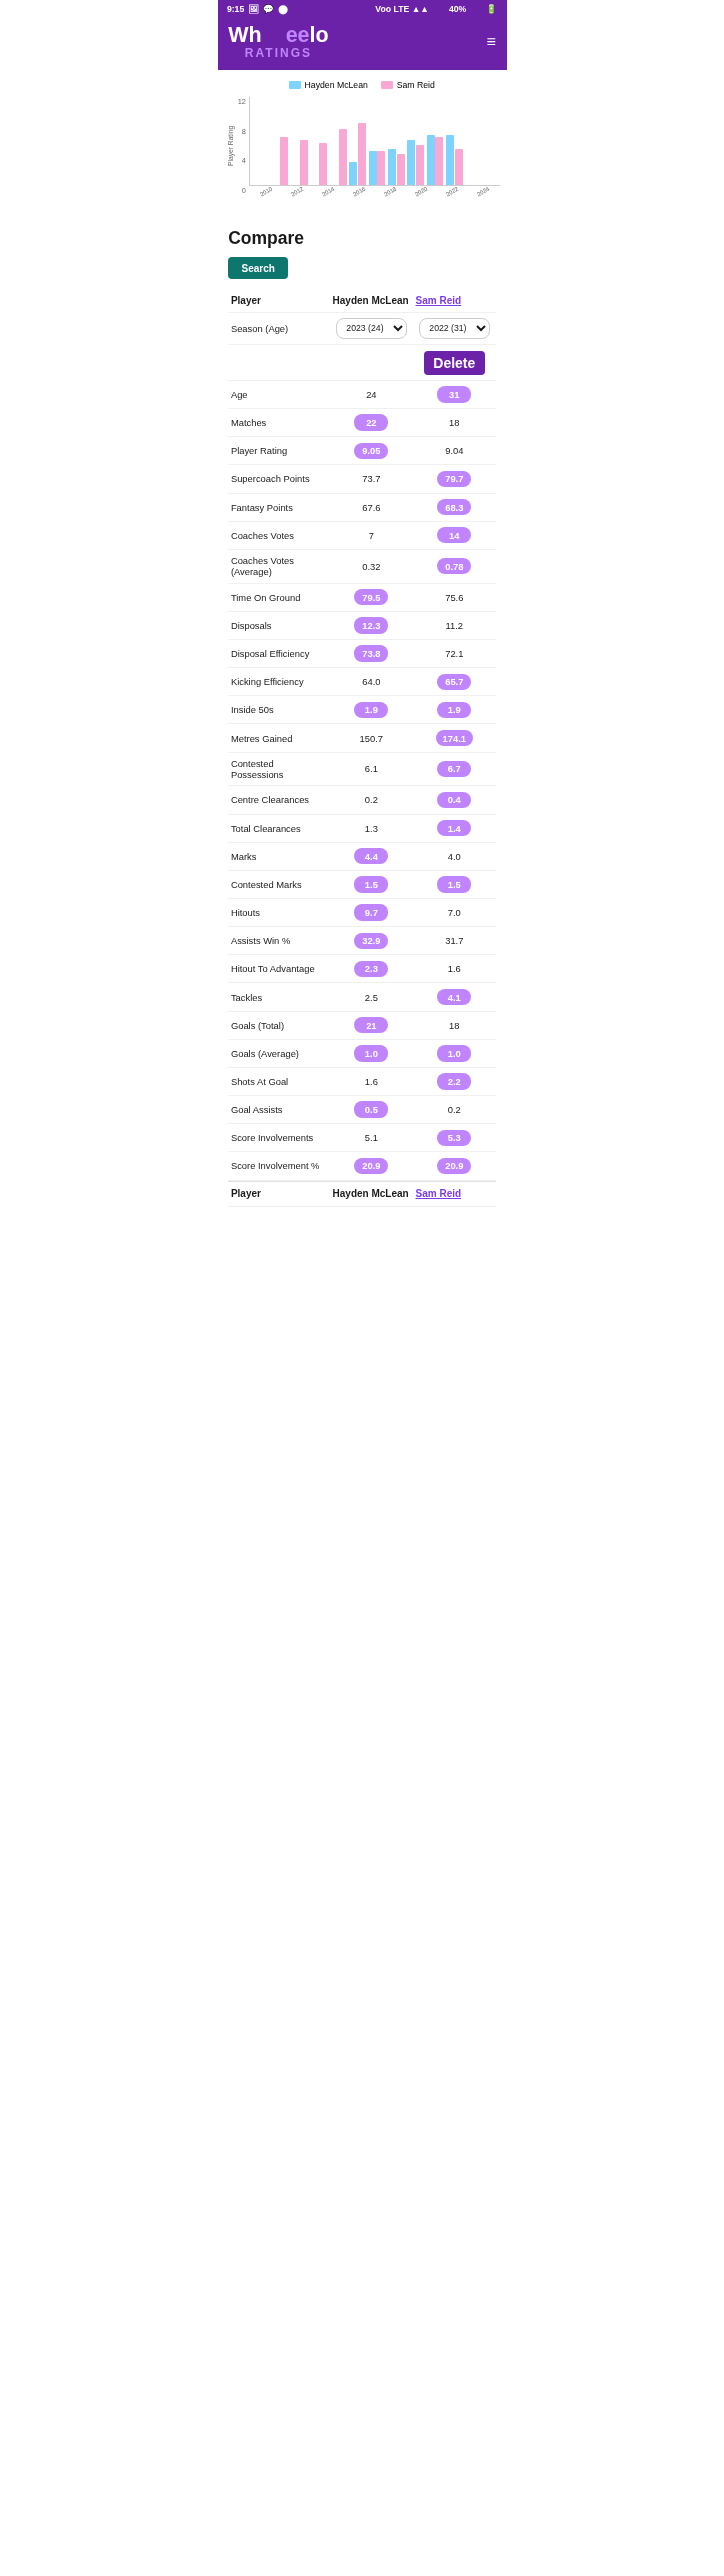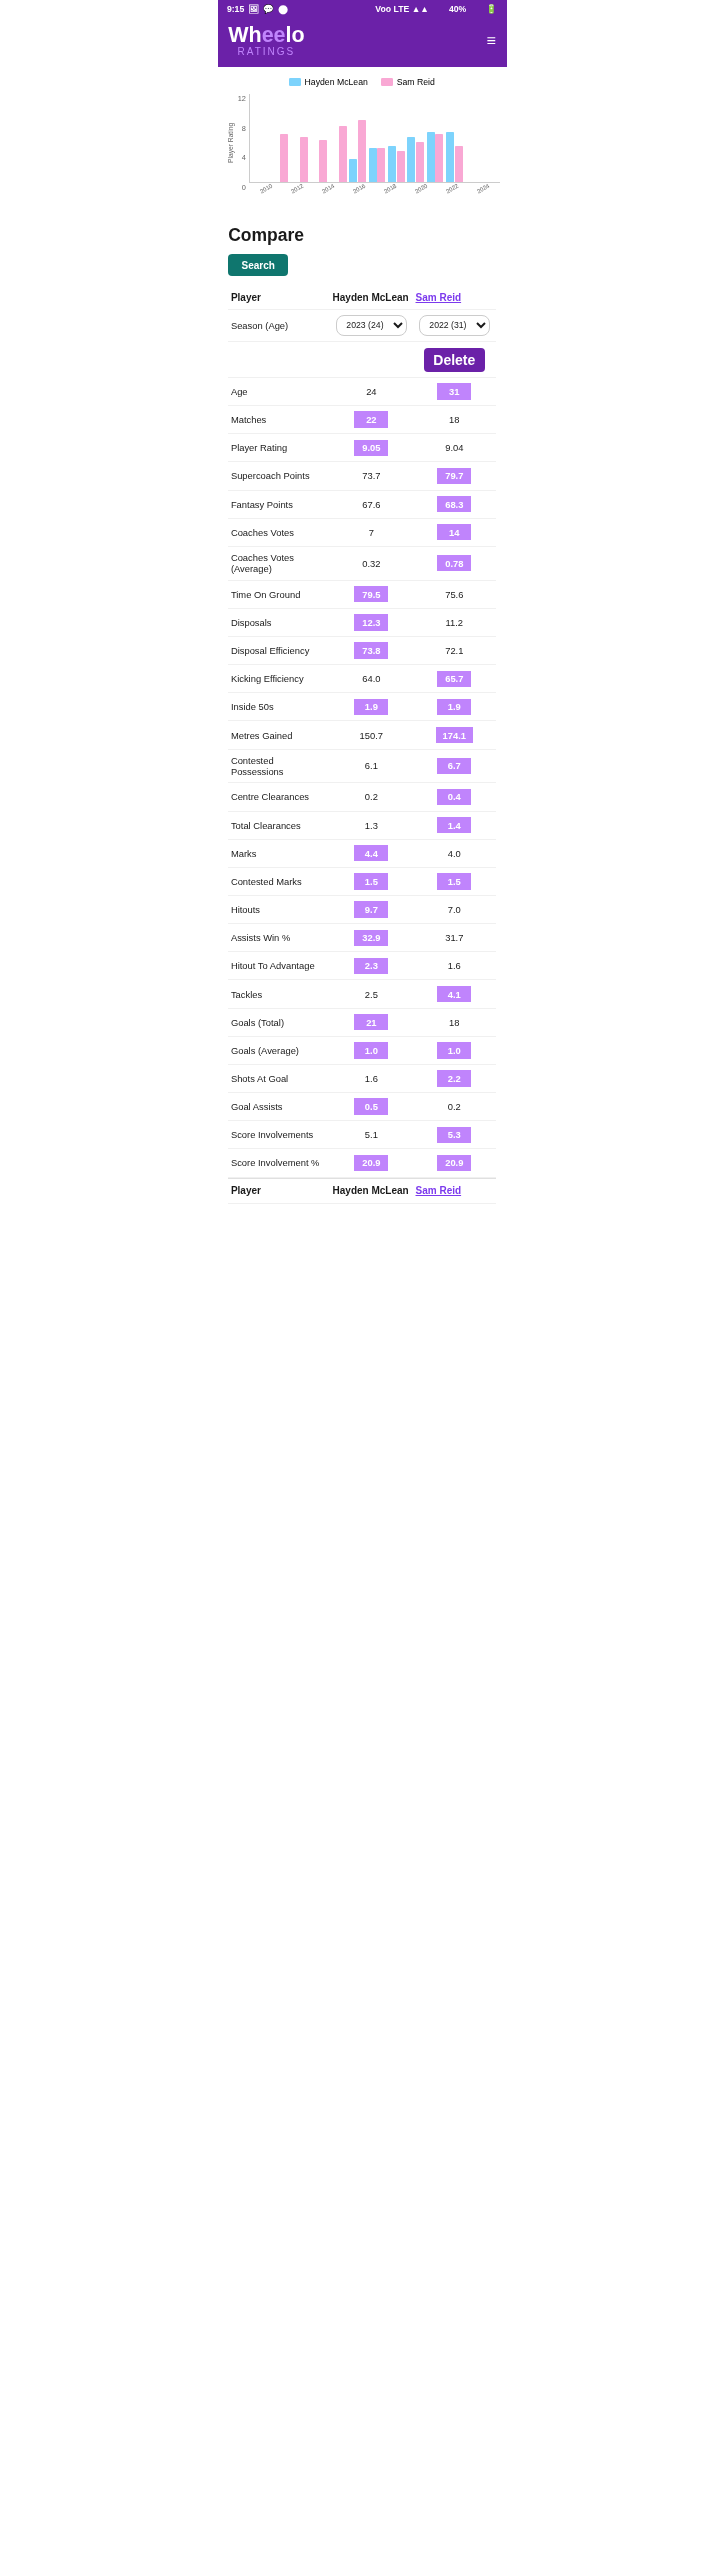--- a/index.html
+++ b/index.html
@@ -32,27 +32,27 @@
       justify-content: space-between;
       align-items: center;
       padding: 6.7px 10.7px 9.4px;
     }
     .logo {
       color: white;
       font-size: 21.5px;
       font-weight: 900;
       line-height: 1;
     }
-    .logo span { color: #c084fc; }
+    .logo span { color: #c084fc; margin-left: 24px; }
     .logo-sub {
       color: #c084fc;
-      font-size: 10px;
+      font-size: 12px;
       text-align: left;
       letter-spacing: 2px;
-      font-weight: 400;
+      font-weight: 700;
     }
     .logo-wrap { display: flex; flex-direction: column; align-items: center; }
     .hamburger {
       color: white;
       font-size: 16px;
       cursor: pointer;
       background: none;
       border: none;
     }
 
@@ -128,21 +128,21 @@
     .compare-table tr {
       border-bottom: 0.7px solid #f0f0f0;
     }
     .col-label { width: 38%; font-weight: 500; }
     .col-p1 { width: 31%; text-align: center; }
     .col-p2 { width: 31%; text-align: center; }
 
     .highlight-purple {
       background: #c084fc;
       color: white;
-      border-radius: 0;
+      border-radius: 8px;
       padding: 2.7px 6.7px;
       font-weight: 700;
       display: inline-block;
       min-width: 34px;
       text-align: center;
     }
 
     select {
       background: white;
       border: 0.7px solid #ccc;

